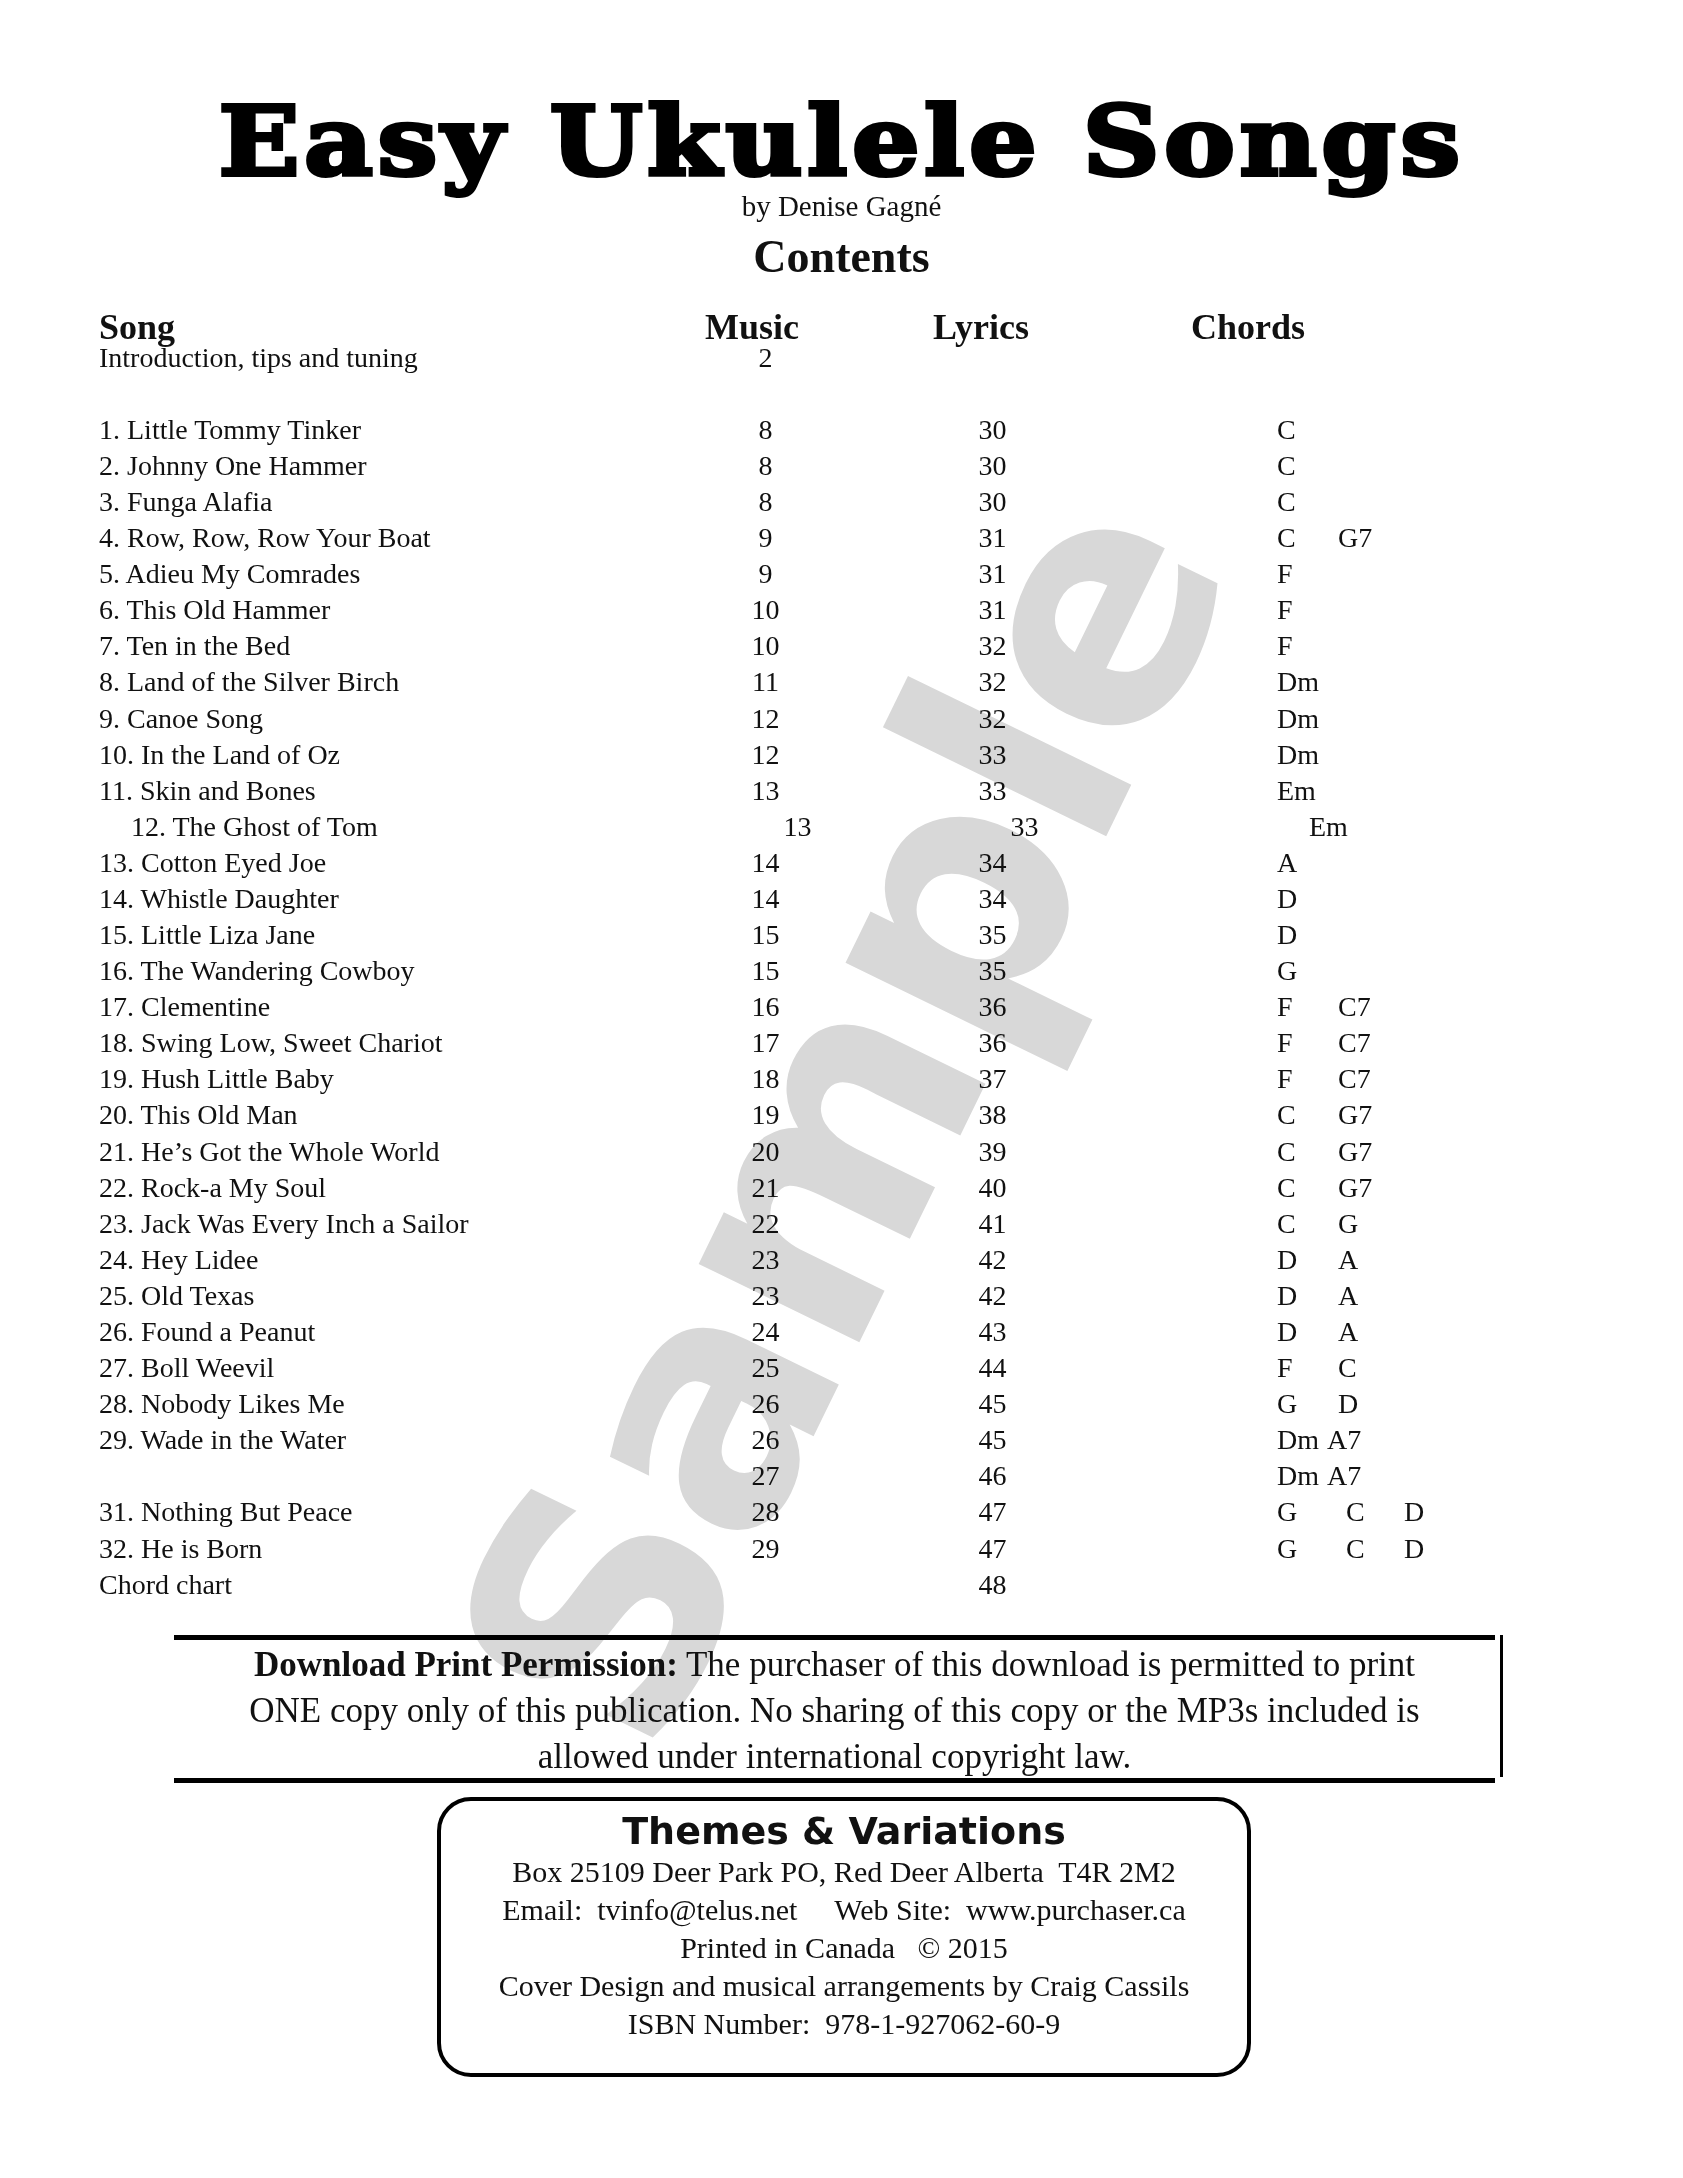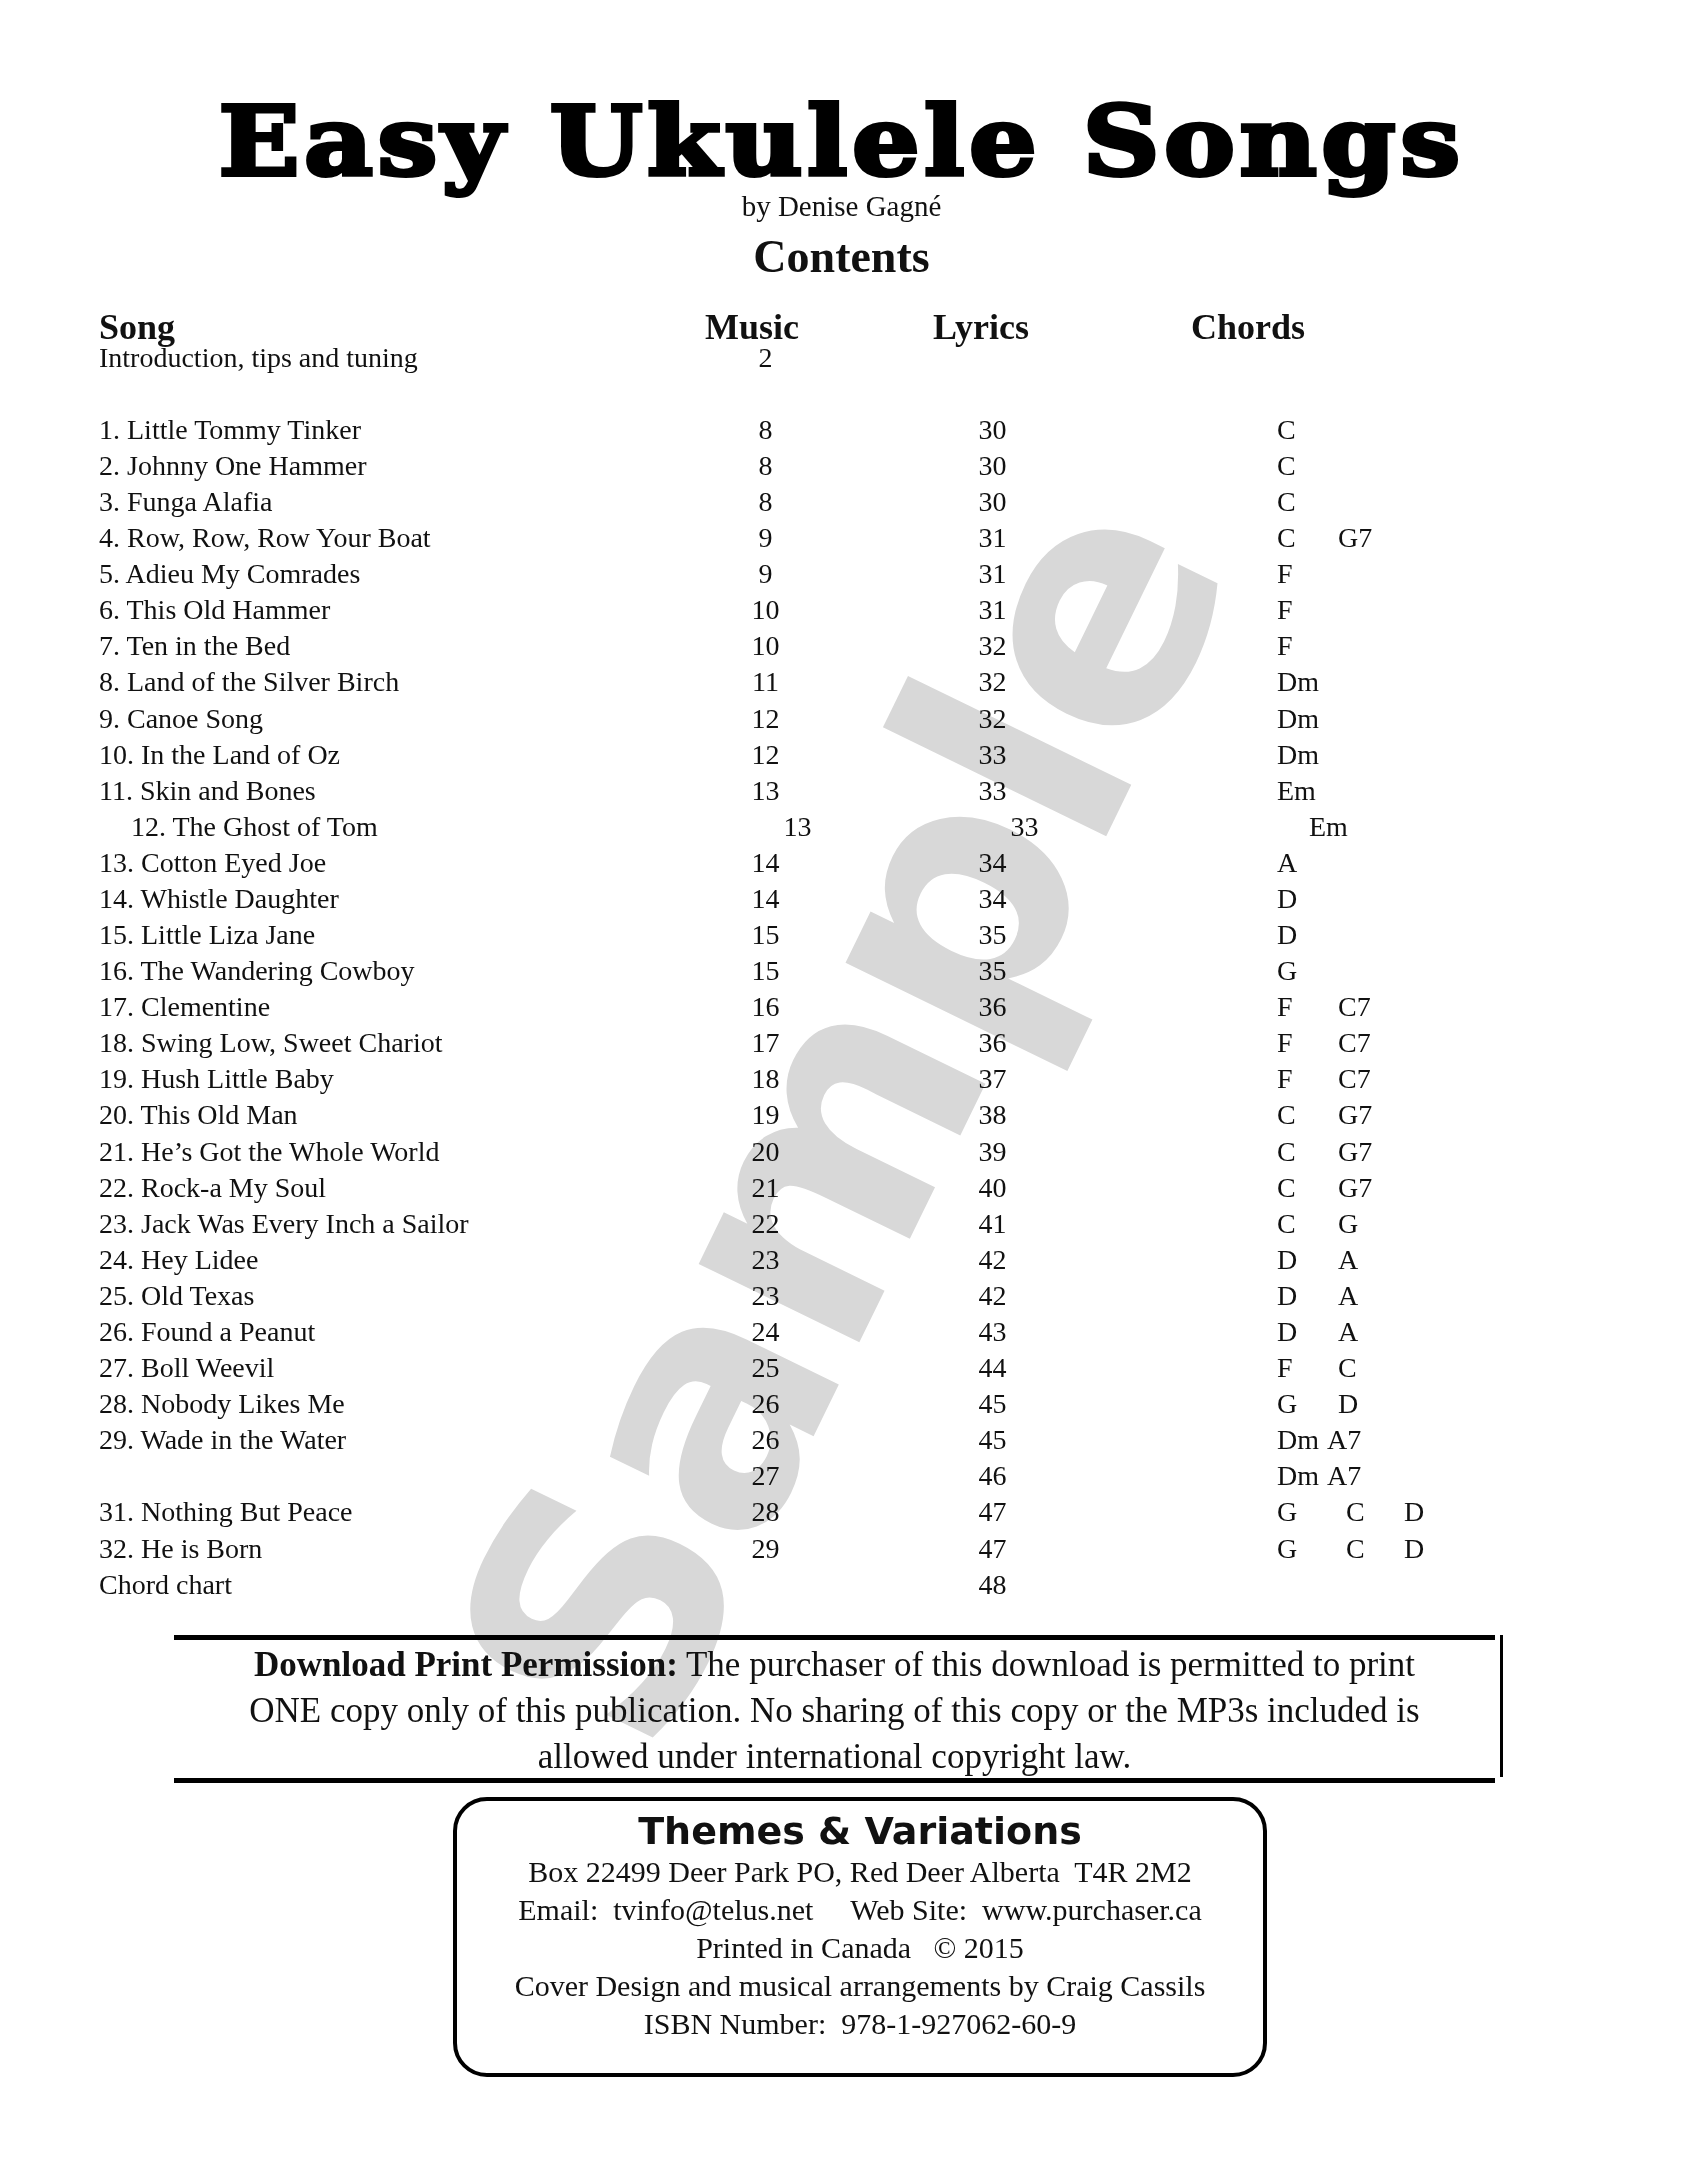--- a/index.html
+++ b/index.html
@@ -13,21 +13,21 @@
   .row { position:absolute; left:0; width:1683px; height:36px; font-size:28px; z-index:2; }
   .row .song { position:absolute; left:99px; white-space:nowrap; }
   .row .music { position:absolute; left:733px; width:65px; text-align:center; }
   .row .lyrics { position:absolute; left:960px; width:65px; text-align:center; }
   .row .chords { position:absolute; left:1277px; }
   .row .chords span { position:absolute; white-space:nowrap; }
   .perm { position:absolute; left:174px; top:1635px; width:1321px; height:138px; border-top:5px solid #000; border-bottom:5px solid #000; z-index:2; }
   .perm-vline { position:absolute; left:1500px; top:1635px; width:3px; height:142px; background:#000; z-index:2; }
   .perm-text { position:absolute; left:0; right:0; top:0; text-align:center; font-size:35px; line-height:46px; padding-top:2px; }
   .perm-text b { font-weight:bold; }
-  .pub { position:absolute; left:437px; top:1797px; width:806px; height:272px; border:4px solid #000; border-radius:34px; background:#fff; z-index:2; text-align:center;margin-left:16px; }
+  .pub { position:absolute; left:437px; top:1797px; width:806px; height:272px; border:4px solid #000; border-radius:34px; background:#fff; z-index:2; text-align:center; }
   .pub-name { font-family:"DejaVu Sans", sans-serif; font-weight:bold; font-size:38px; margin-top:8px; line-height:44px; }
   .pub-line { font-size:30px; line-height:38px; white-space:pre; }
 </style>
 </head>
 <body>
 
 <div class="page">
 
   <div class="watermark">Sample</div>
 
@@ -333,21 +333,21 @@
     <div class="perm-text">
       <div><b>Download Print Permission:</b><span> The purchaser of this download is permitted to print</span></div>
       <div>ONE copy only of this publication. No sharing of this copy or the MP3s included is</div>
       <div>allowed under international copyright law.</div>
     </div>
   </div>
   <div class="perm-vline"></div>
 
   <div class="pub">
     <div class="pub-name">Themes &amp; Variations</div>
-    <div class="pub-line">Box 22499 Deer Park PO, Red Deer Alberta  T4R 2M2</div>
+    <div class="pub-line">Box 25109 Deer Park PO, Red Deer Alberta  T4R 2M2</div>
     <div class="pub-line">Email:  tvinfo@telus.net     Web Site:  www.purchaser.ca</div>
     <div class="pub-line">Printed in Canada   © 2015</div>
     <div class="pub-line">Cover Design and musical arrangements by Craig Cassils</div>
     <div class="pub-line">ISBN Number:  978-1-927062-60-9</div>
   </div>
 
 </div>
 
 
 </body></html>

